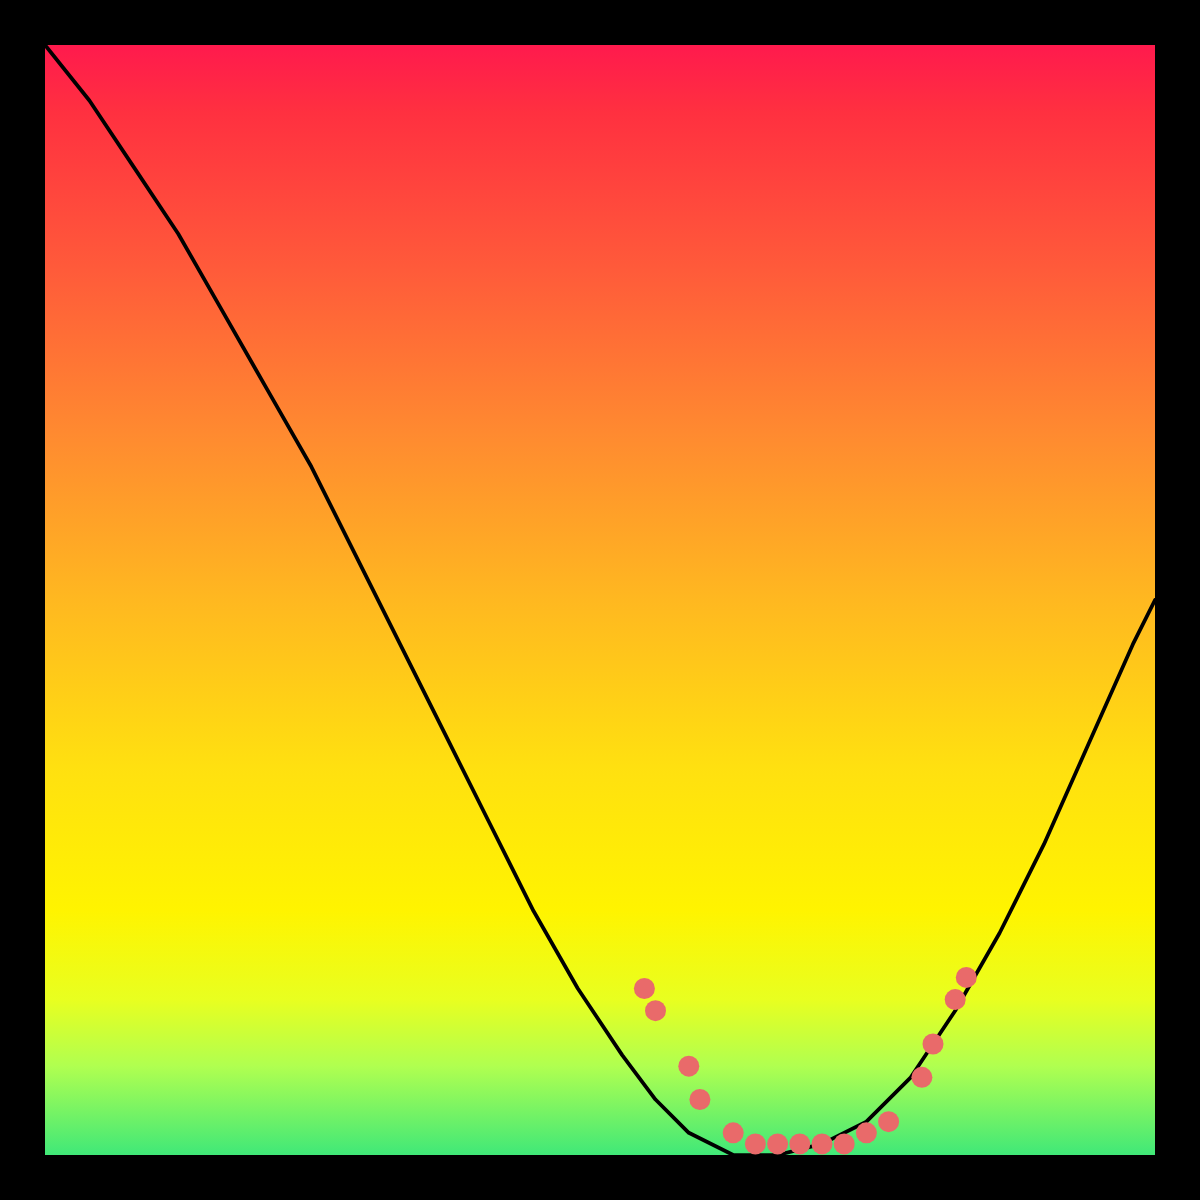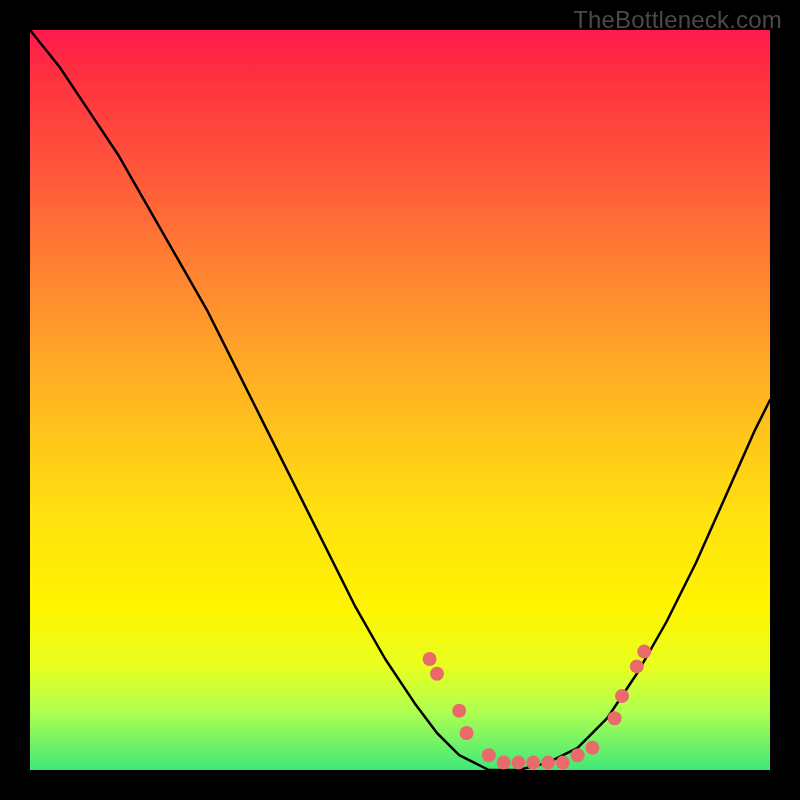--- a/index.html
+++ b/index.html
@@ -58,21 +58,20 @@
   }
   .dot {
     fill: #e96a6a;
     stroke: none;
   }
 </style>
 </head>
 <body>
 
 <div class="frame">
-  <div class="watermark">TheBottleneck.com</div>
 
   <div class="plot">
     <svg class="curve" viewBox="0 0 740 740" preserveAspectRatio="none">
       <path id="curve-path" fill="none" stroke="#000000" stroke-width="2.5" stroke-linecap="round" stroke-linejoin="round" d="M0.0 0.0 L29.6 37.0 L59.2 81.4 L88.8 125.8 L118.4 177.6 L148.0 229.4 L177.6 281.2 L207.2 340.4 L236.8 399.6 L266.4 458.8 L296.0 518.0 L325.6 577.2 L355.2 629.0 L384.8 673.4 L407.0 703.0 L429.2 725.2 L458.8 740.0 L488.4 740.0 L518.0 732.6 L547.6 717.8 L577.2 688.2 L606.8 643.8 L636.4 592.0 L666.0 532.8 L695.6 466.2 L725.2 399.6 L740.0 370.0"></path>
       <g id="dots-group">
           <circle cx="399.6" cy="629.0" r="7" class="dot" fill="#e96a6a"></circle>
           <circle cx="407.0" cy="643.8" r="7" class="dot" fill="#e96a6a"></circle>
           <circle cx="429.2" cy="680.8" r="7" class="dot" fill="#e96a6a"></circle>
           <circle cx="436.6" cy="703.0" r="7" class="dot" fill="#e96a6a"></circle>
           <circle cx="458.8" cy="725.2" r="7" class="dot" fill="#e96a6a"></circle>

